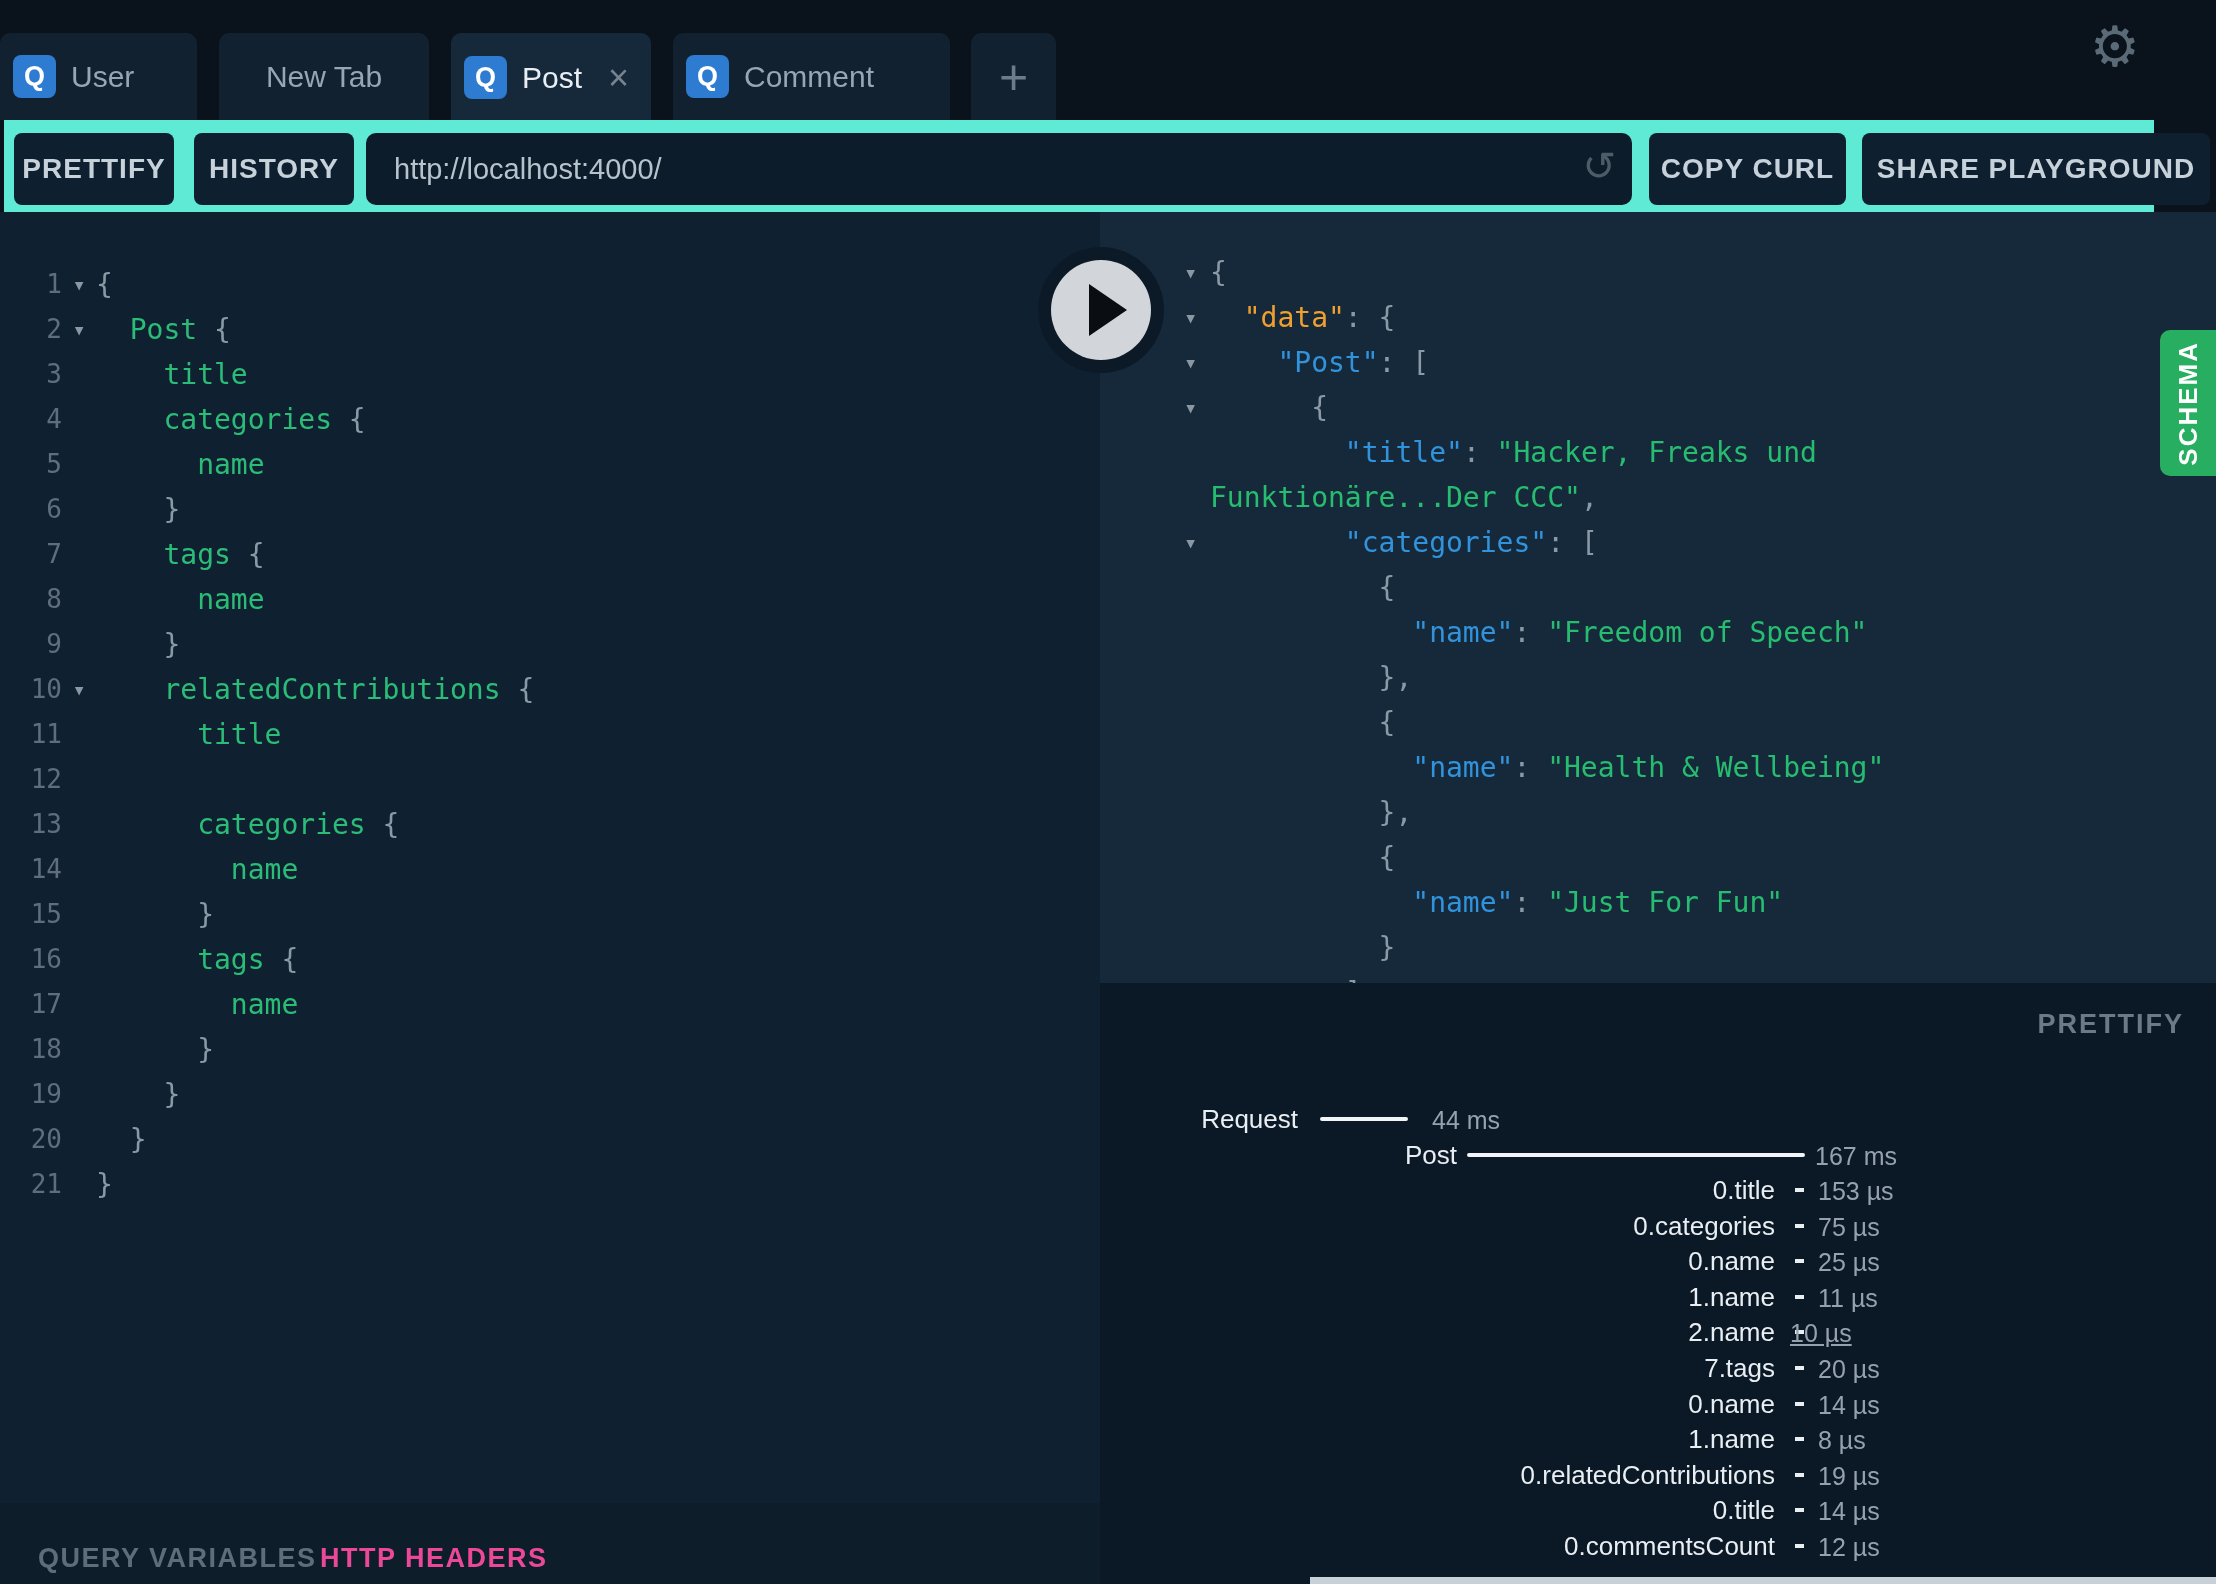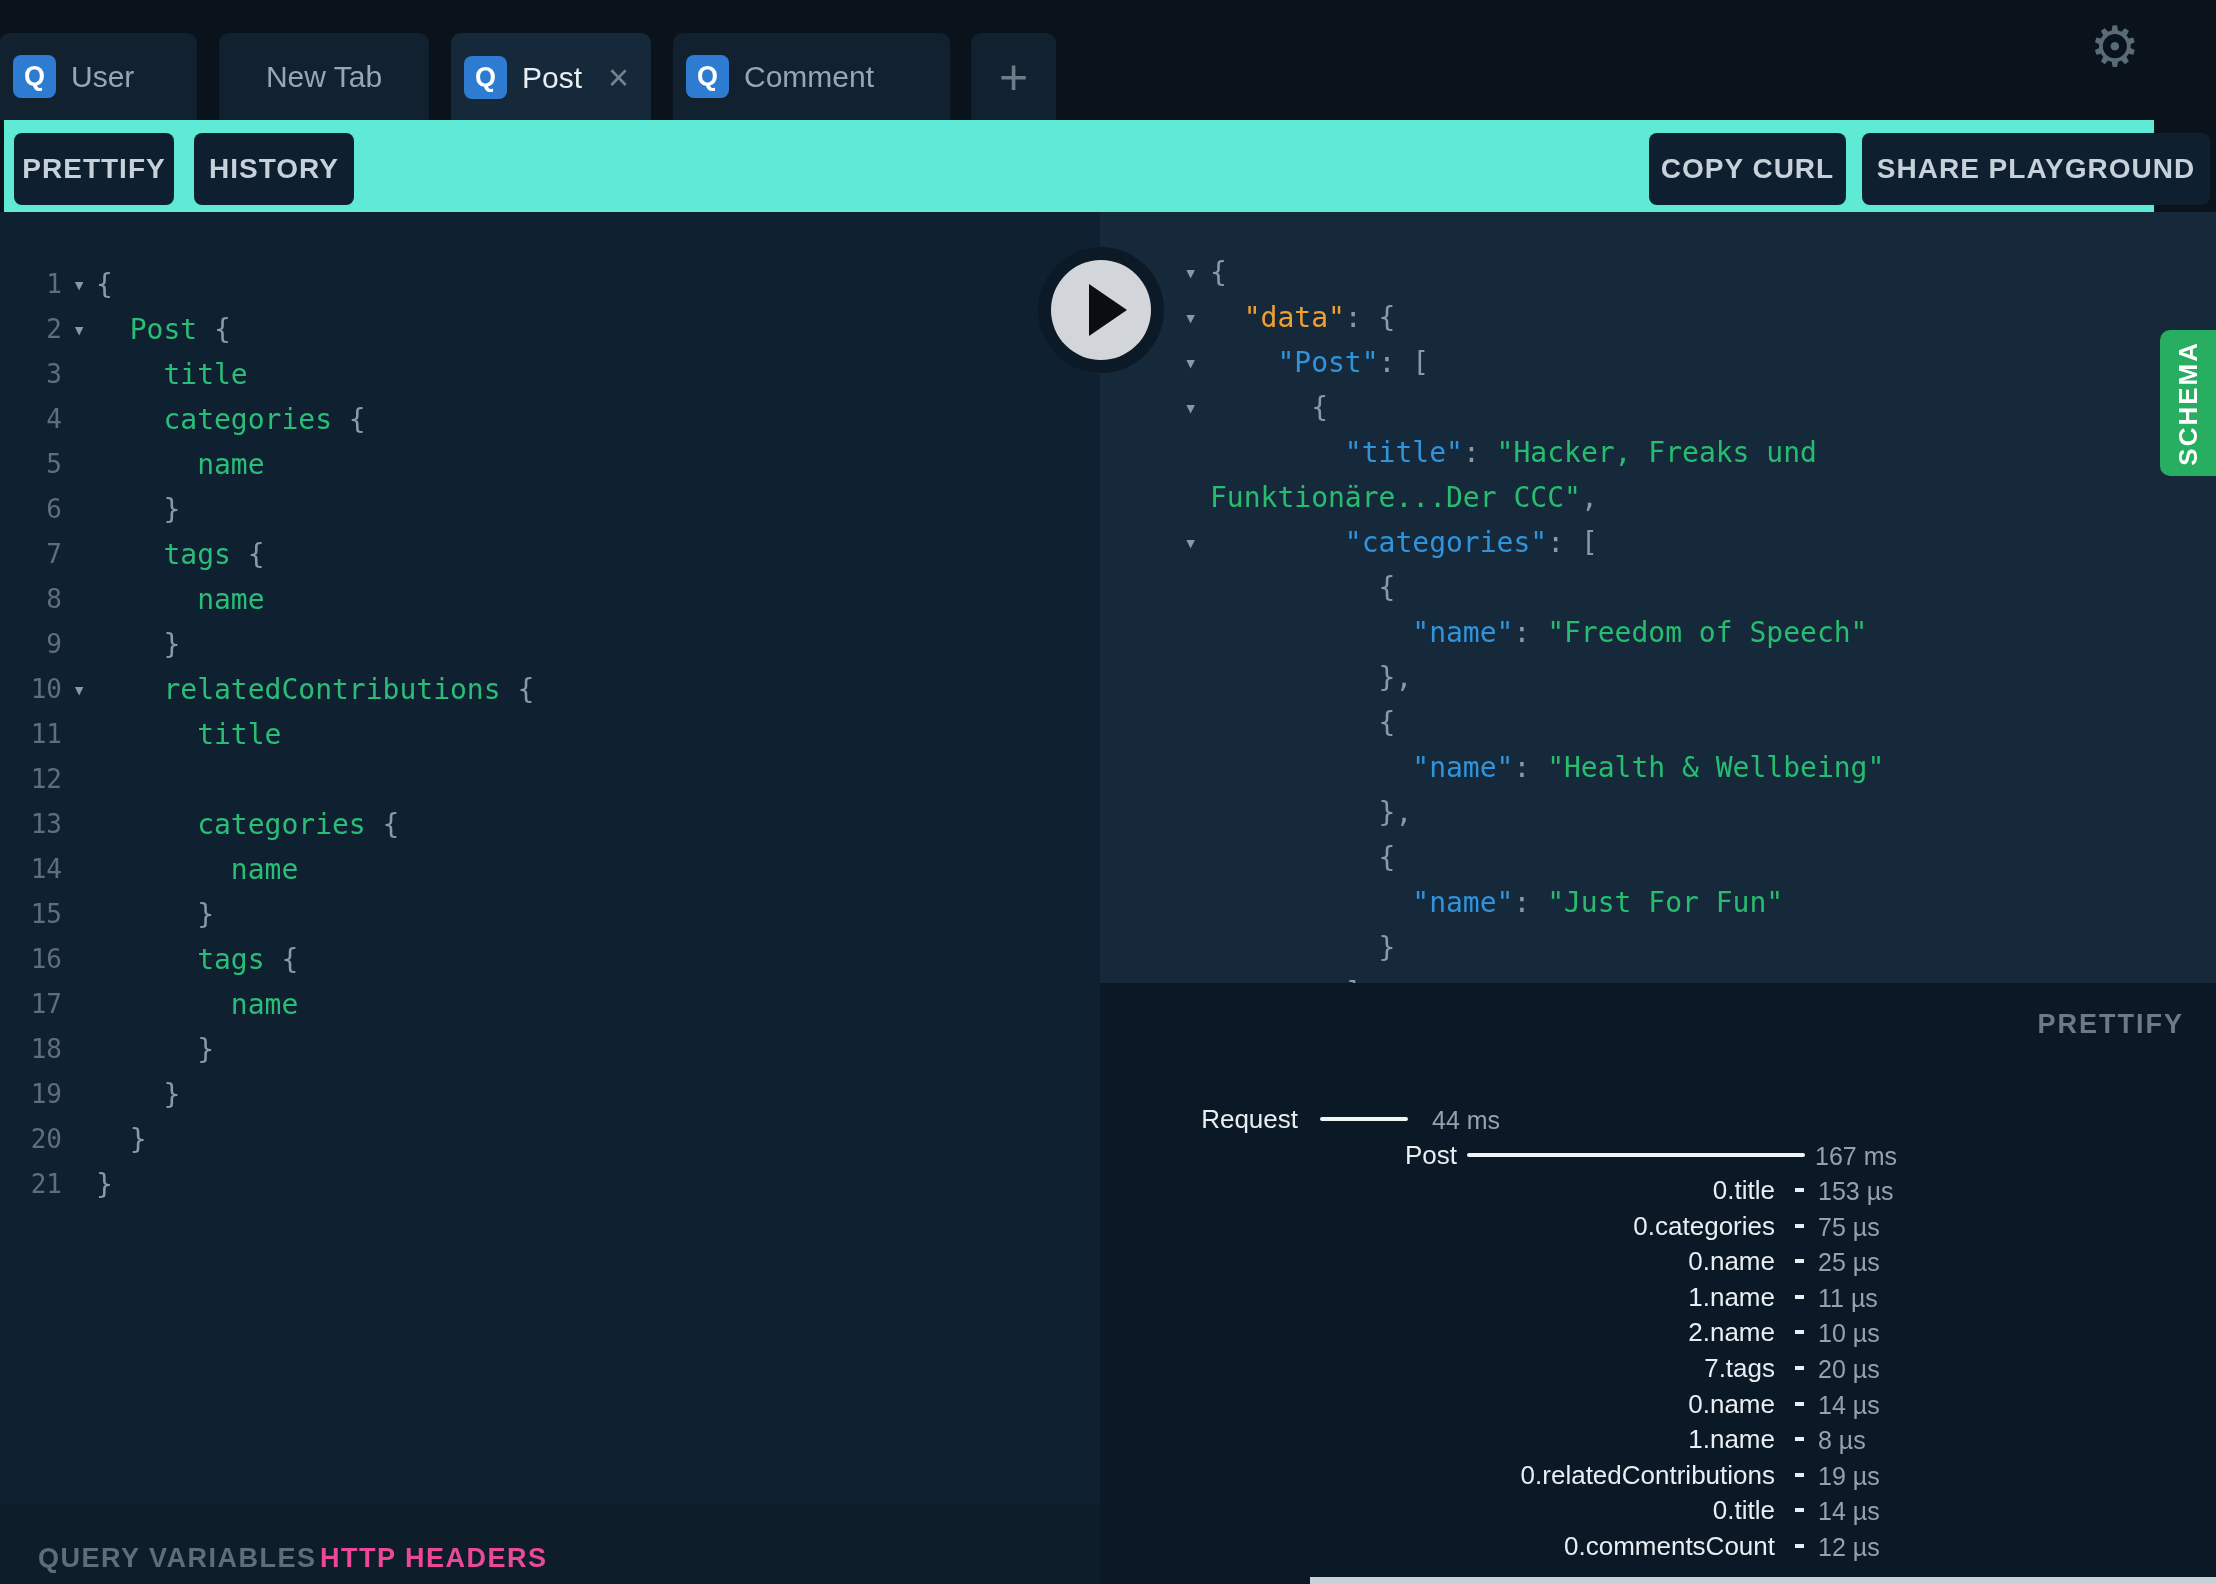--- a/index.html
+++ b/index.html
@@ -103,20 +103,24 @@
     </div>
     <div class="plus-tab">
       <span>+</span>
     </div>
     <div class="gear">⚙</div>
   </div>
 
   <div class="toolbar">
     <div class="tbtn" style="left:10px;width:160px;">PRETTIFY</div>
     <div class="tbtn" style="left:190px;width:160px;">HISTORY</div>
+    <div class="url-wrap">
+      <input class="url-input" type="text" readonly="" value="http://localhost:4000/" style="">
+      <span class="reload">↺</span>
+    </div>
     <div class="tbtn" style="left:1645px;width:197px;">COPY CURL</div>
     <div class="tbtn" style="left:1858px;width:348px;">SHARE PLAYGROUND</div>
   </div>
 
   <div class="editor-pane">
     <div class="crow"><span class="lnum">1</span><span class="fold">▾</span><span style="padding-left:0ch;"><span class="g"></span><span class="p">{</span></span></div>
     <div class="crow"><span class="lnum">2</span><span class="fold">▾</span><span style="padding-left:2ch;"><span class="g">Post</span><span class="p"> {</span></span></div>
     <div class="crow"><span class="lnum">3</span><span class="fold"></span><span style="padding-left:4ch;"><span class="g">title</span><span class="p"></span></span></div>
     <div class="crow"><span class="lnum">4</span><span class="fold"></span><span style="padding-left:4ch;"><span class="g">categories</span><span class="p"> {</span></span></div>
     <div class="crow"><span class="lnum">5</span><span class="fold"></span><span style="padding-left:6ch;"><span class="g">name</span><span class="p"></span></span></div>
@@ -196,21 +200,21 @@
       <span class="ttime" style="left:718px;">25 µs</span>
     </div>
     <div class="trow" style="top:299px;">
       <span class="tlabel" style="width:675px;">1.name</span>
       <span class="tdash"></span>
       <span class="ttime" style="left:718px;">11 µs</span>
     </div>
     <div class="trow" style="top:334px;">
       <span class="tlabel" style="width:675px;">2.name</span>
       <span class="tdash"></span>
-      <span class="ttime" style="left:718px;">10 µs</span>
+      <span class="ttime" style="left:690px;text-decoration:underline;">10 µs</span>
     </div>
     <div class="trow" style="top:370px;">
       <span class="tlabel" style="width:675px;">7.tags</span>
       <span class="tdash"></span>
       <span class="ttime" style="left:718px;">20 µs</span>
     </div>
     <div class="trow" style="top:406px;">
       <span class="tlabel" style="width:675px;">0.name</span>
       <span class="tdash"></span>
       <span class="ttime" style="left:718px;">14 µs</span>

